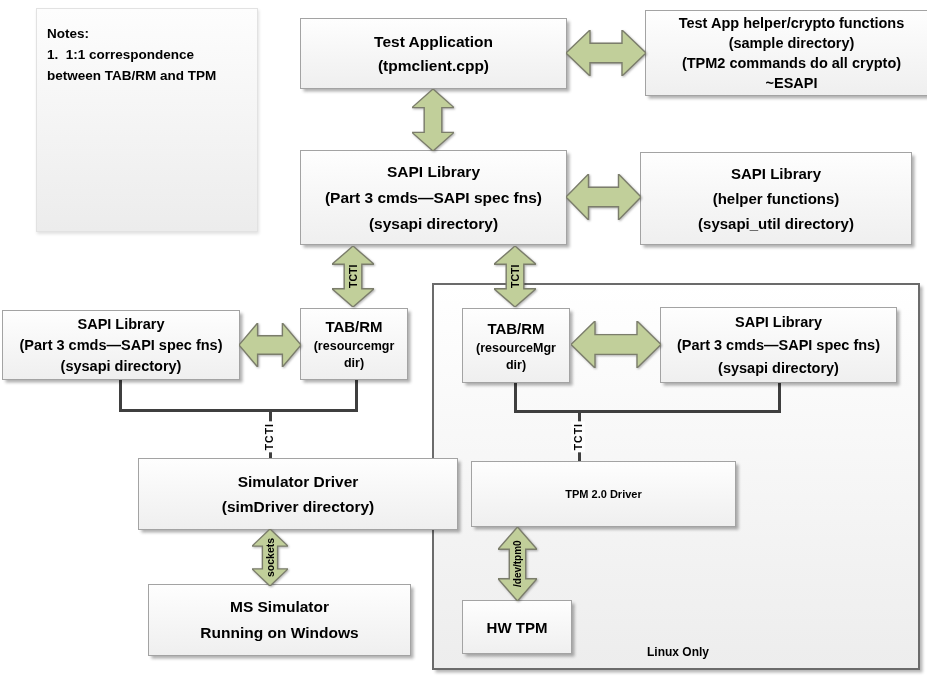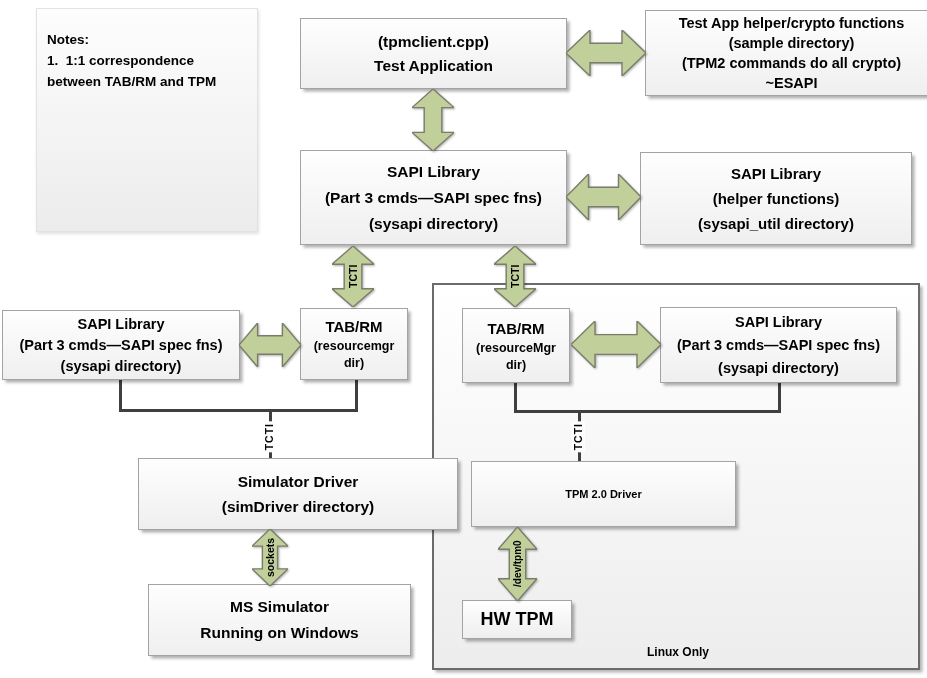--- a/index.html
+++ b/index.html
@@ -1,21 +1,21 @@
 <!DOCTYPE html>
 <html style="--arrow-fill: #c1cf9a; --arrow-border: #7b7d6b; --box-border: #a3a3a3; --line: #3f3f3f;"><head>
 <meta charset="utf-8">
 <style>
   html,body{margin:0;padding:0;background:#fff;}
   .canvas{position:relative;width:927px;height:678px;background:#fff;overflow:hidden;
           font-family:"Liberation Sans",sans-serif;color:#000;}
 
   
   .notes{position:absolute;left:36px;top:8px;width:222px;height:224px;box-sizing:border-box;
-         padding:20px 10px;background:linear-gradient(180deg,#fdfdfd 0%,#ececec 100%);
+         padding:14px 10px;background:linear-gradient(180deg,#fdfdfd 0%,#ececec 100%);
          border:1px solid #e2e2e2;box-shadow:1px 2px 3px rgba(0,0,0,0.12);
          font-weight:bold;font-size:13.5px;line-height:21px;z-index:2;}
   .notes .nbody{white-space:pre-wrap;}
 
   
   .box{position:absolute;box-sizing:border-box;display:flex;flex-direction:column;
        justify-content:center;align-items:center;text-align:center;
        background:linear-gradient(180deg,#fefefe 0%,#efefef 100%);
        border:1.5px solid var(--box-border,#a3a3a3);
        box-shadow:2.5px 2.5px 3px rgba(0,0,0,0.32);
@@ -24,21 +24,21 @@
   #b-helper{left:645px;top:10px;width:293px;height:86px;font-size:14.5px;line-height:20px;}
   #b-sapi-main{left:300px;top:150px;width:267px;height:95px;font-size:15.5px;line-height:26px;}
   #b-sapi-helper{left:640px;top:152px;width:272px;height:93px;font-size:15px;line-height:25px;}
   #b-sapi-left{left:2px;top:310px;width:238px;height:70px;font-size:14.5px;line-height:21px;}
   #b-tabrm-left{left:300px;top:308px;width:108px;height:72px;}
   #b-tabrm-right{left:462px;top:308px;width:108px;height:75px;}
   #b-sapi-right{left:660px;top:307px;width:237px;height:76px;font-size:14.5px;line-height:23px;}
   #b-sim-driver{left:138px;top:458px;width:320px;height:72px;font-size:15.5px;line-height:25px;}
   #b-ms-sim{left:148px;top:584px;width:263px;height:72px;font-size:15.5px;line-height:26px;}
   #b-tpm-driver{left:471px;top:461px;width:265px;height:66px;font-size:11px;}
-  #b-hw-tpm{left:462px;top:600px;width:110px;height:39px;font-size:18px;justify-content:center;}
+  #b-hw-tpm{left:462px;top:600px;width:110px;height:54px;font-size:15px;justify-content:center;}
   .tabrm{font-size:12.5px;line-height:17px;}
   .tabrm > div:first-child{font-size:15px;line-height:22px;}
 
   
   .linux-box{position:absolute;left:432px;top:283px;width:488px;height:387px;box-sizing:border-box;
              border:2px solid #6b6b6b;background:linear-gradient(180deg,#ffffff 0%,#ededed 100%);
              box-shadow:2.5px 2.5px 3px rgba(0,0,0,0.3);z-index:1;}
   .linux-label{position:absolute;left:598px;top:645px;width:160px;text-align:center;
                font-weight:bold;font-size:12px;z-index:2;}
 
@@ -92,22 +92,22 @@
   <div class="cline" id="l-lv2"></div>
   <div class="cline" id="l-ld"></div>
   <div class="cline" id="l-rv1"></div>
   <div class="cline" id="l-rh"></div>
   <div class="cline" id="l-rv2"></div>
   <div class="cline" id="l-rd"></div>
   <span class="line-label" id="ll-left">TCTI</span>
   <span class="line-label" id="ll-right">TCTI</span>
 
   <div class="box" id="b-test-app">
+      <div>Test Application</div>
       <div>(tpmclient.cpp)</div>
-      <div>Test Application</div>
     </div>
   <div class="box" id="b-helper">
       <div>Test App helper/crypto functions</div>
       <div>(sample directory)</div>
       <div>(TPM2 commands do all crypto)</div>
       <div>~ESAPI</div>
     </div>
   <div class="box" id="b-sapi-main">
       <div>SAPI Library</div>
       <div>(Part 3 cmds—SAPI spec fns)</div>

